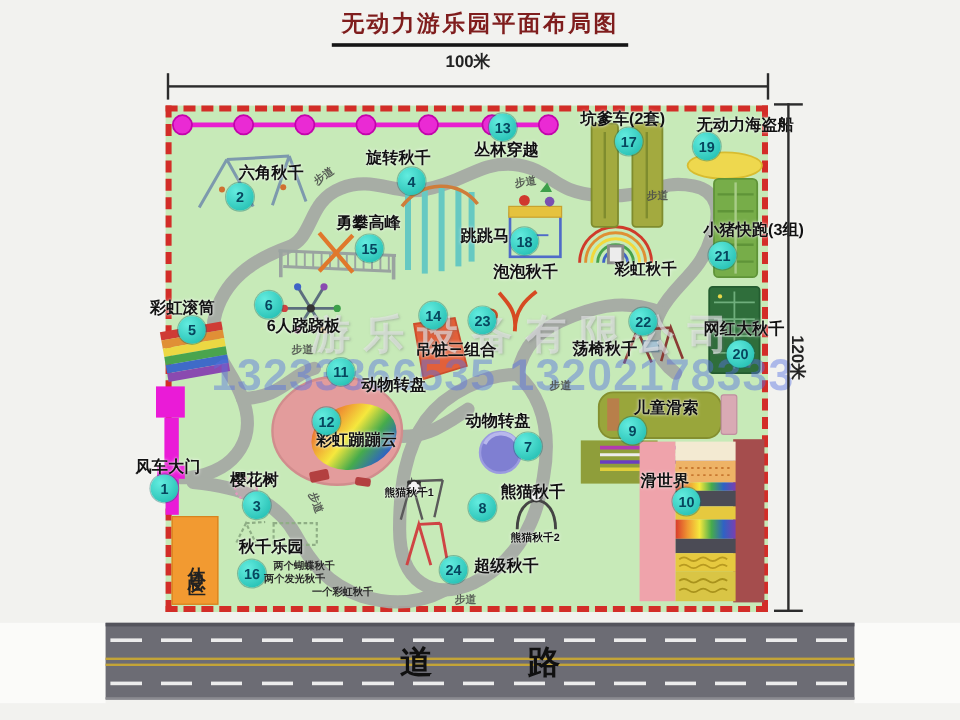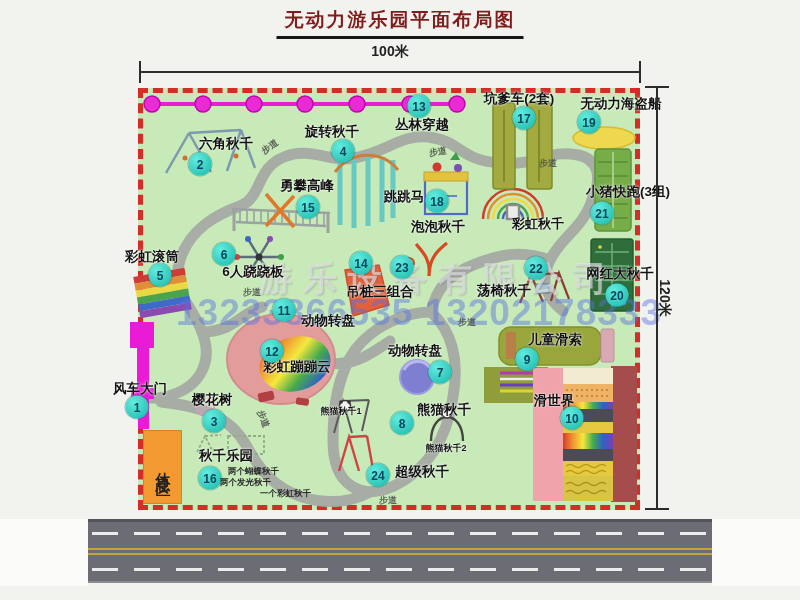--- a/index.html
+++ b/index.html
@@ -360,15 +360,16 @@
       <div class="note-line" style="left: 228px; top: 488px; margin-left: 32px;">一个彩虹秋千</div>
     </div>
 
   <div class="road-margin" style="left:0;"></div>
   <div class="road-margin" style="left:712px;"></div>
   <div id="road">
     <div class="road-dash" style="top:10px;"></div>
     <div class="road-yellow" style="top:26px;"></div>
     <div class="road-yellow" style="top:31px;"></div>
     <div class="road-dash" style="bottom:10px;"></div>
+    <div id="road-label">道 路</div>
   </div>
 
 </div>
 
 </body></html>

